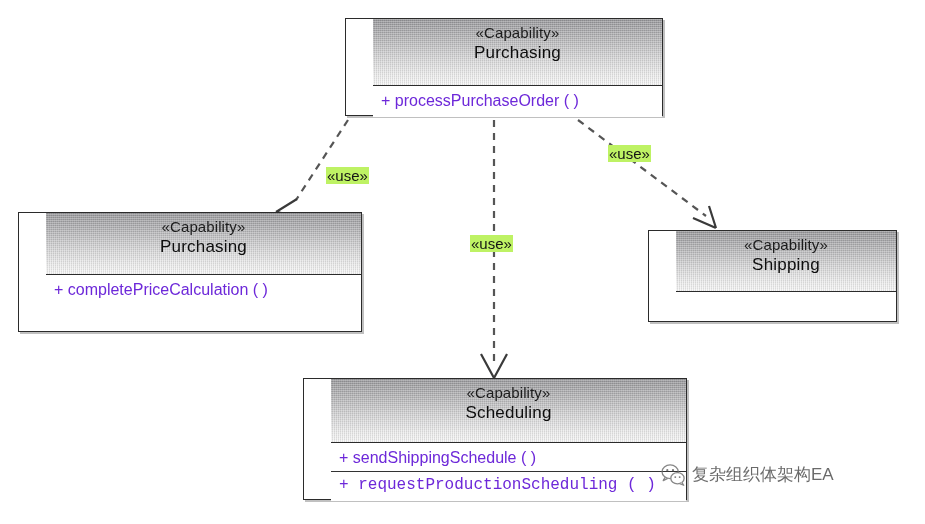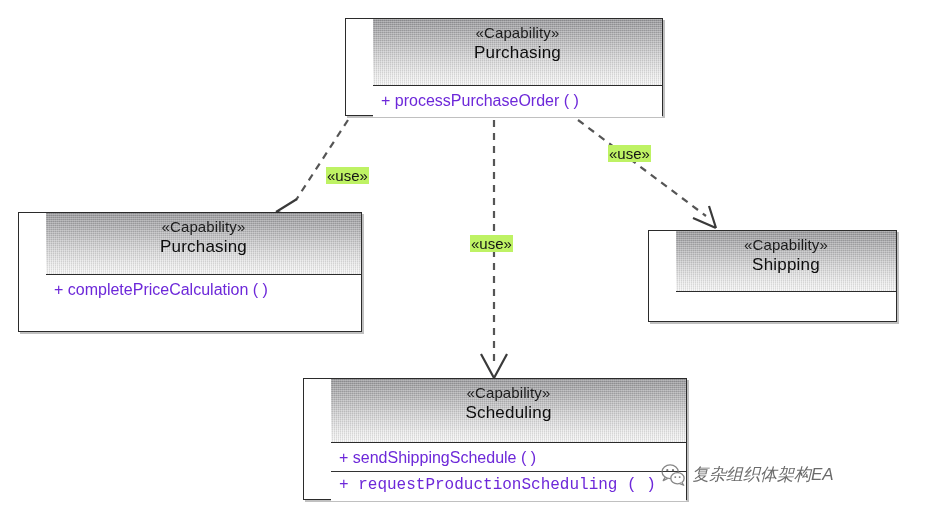--- a/index.html
+++ b/index.html
@@ -115,21 +115,20 @@
     display: flex;
     align-items: center;
     gap: 6px;
     opacity: 0.82;
   }
   #watermark .wm-text {
     font-size: 17px;
     line-height: 20px;
     color: #4a4a4a;
     white-space: nowrap;
-    font-style: italic;
   }
   #watermark .wm-logo {
     width: 26px;
     height: 26px;
     flex: 0 0 26px;
   }
 </style>
 </head>
 <body>
 

